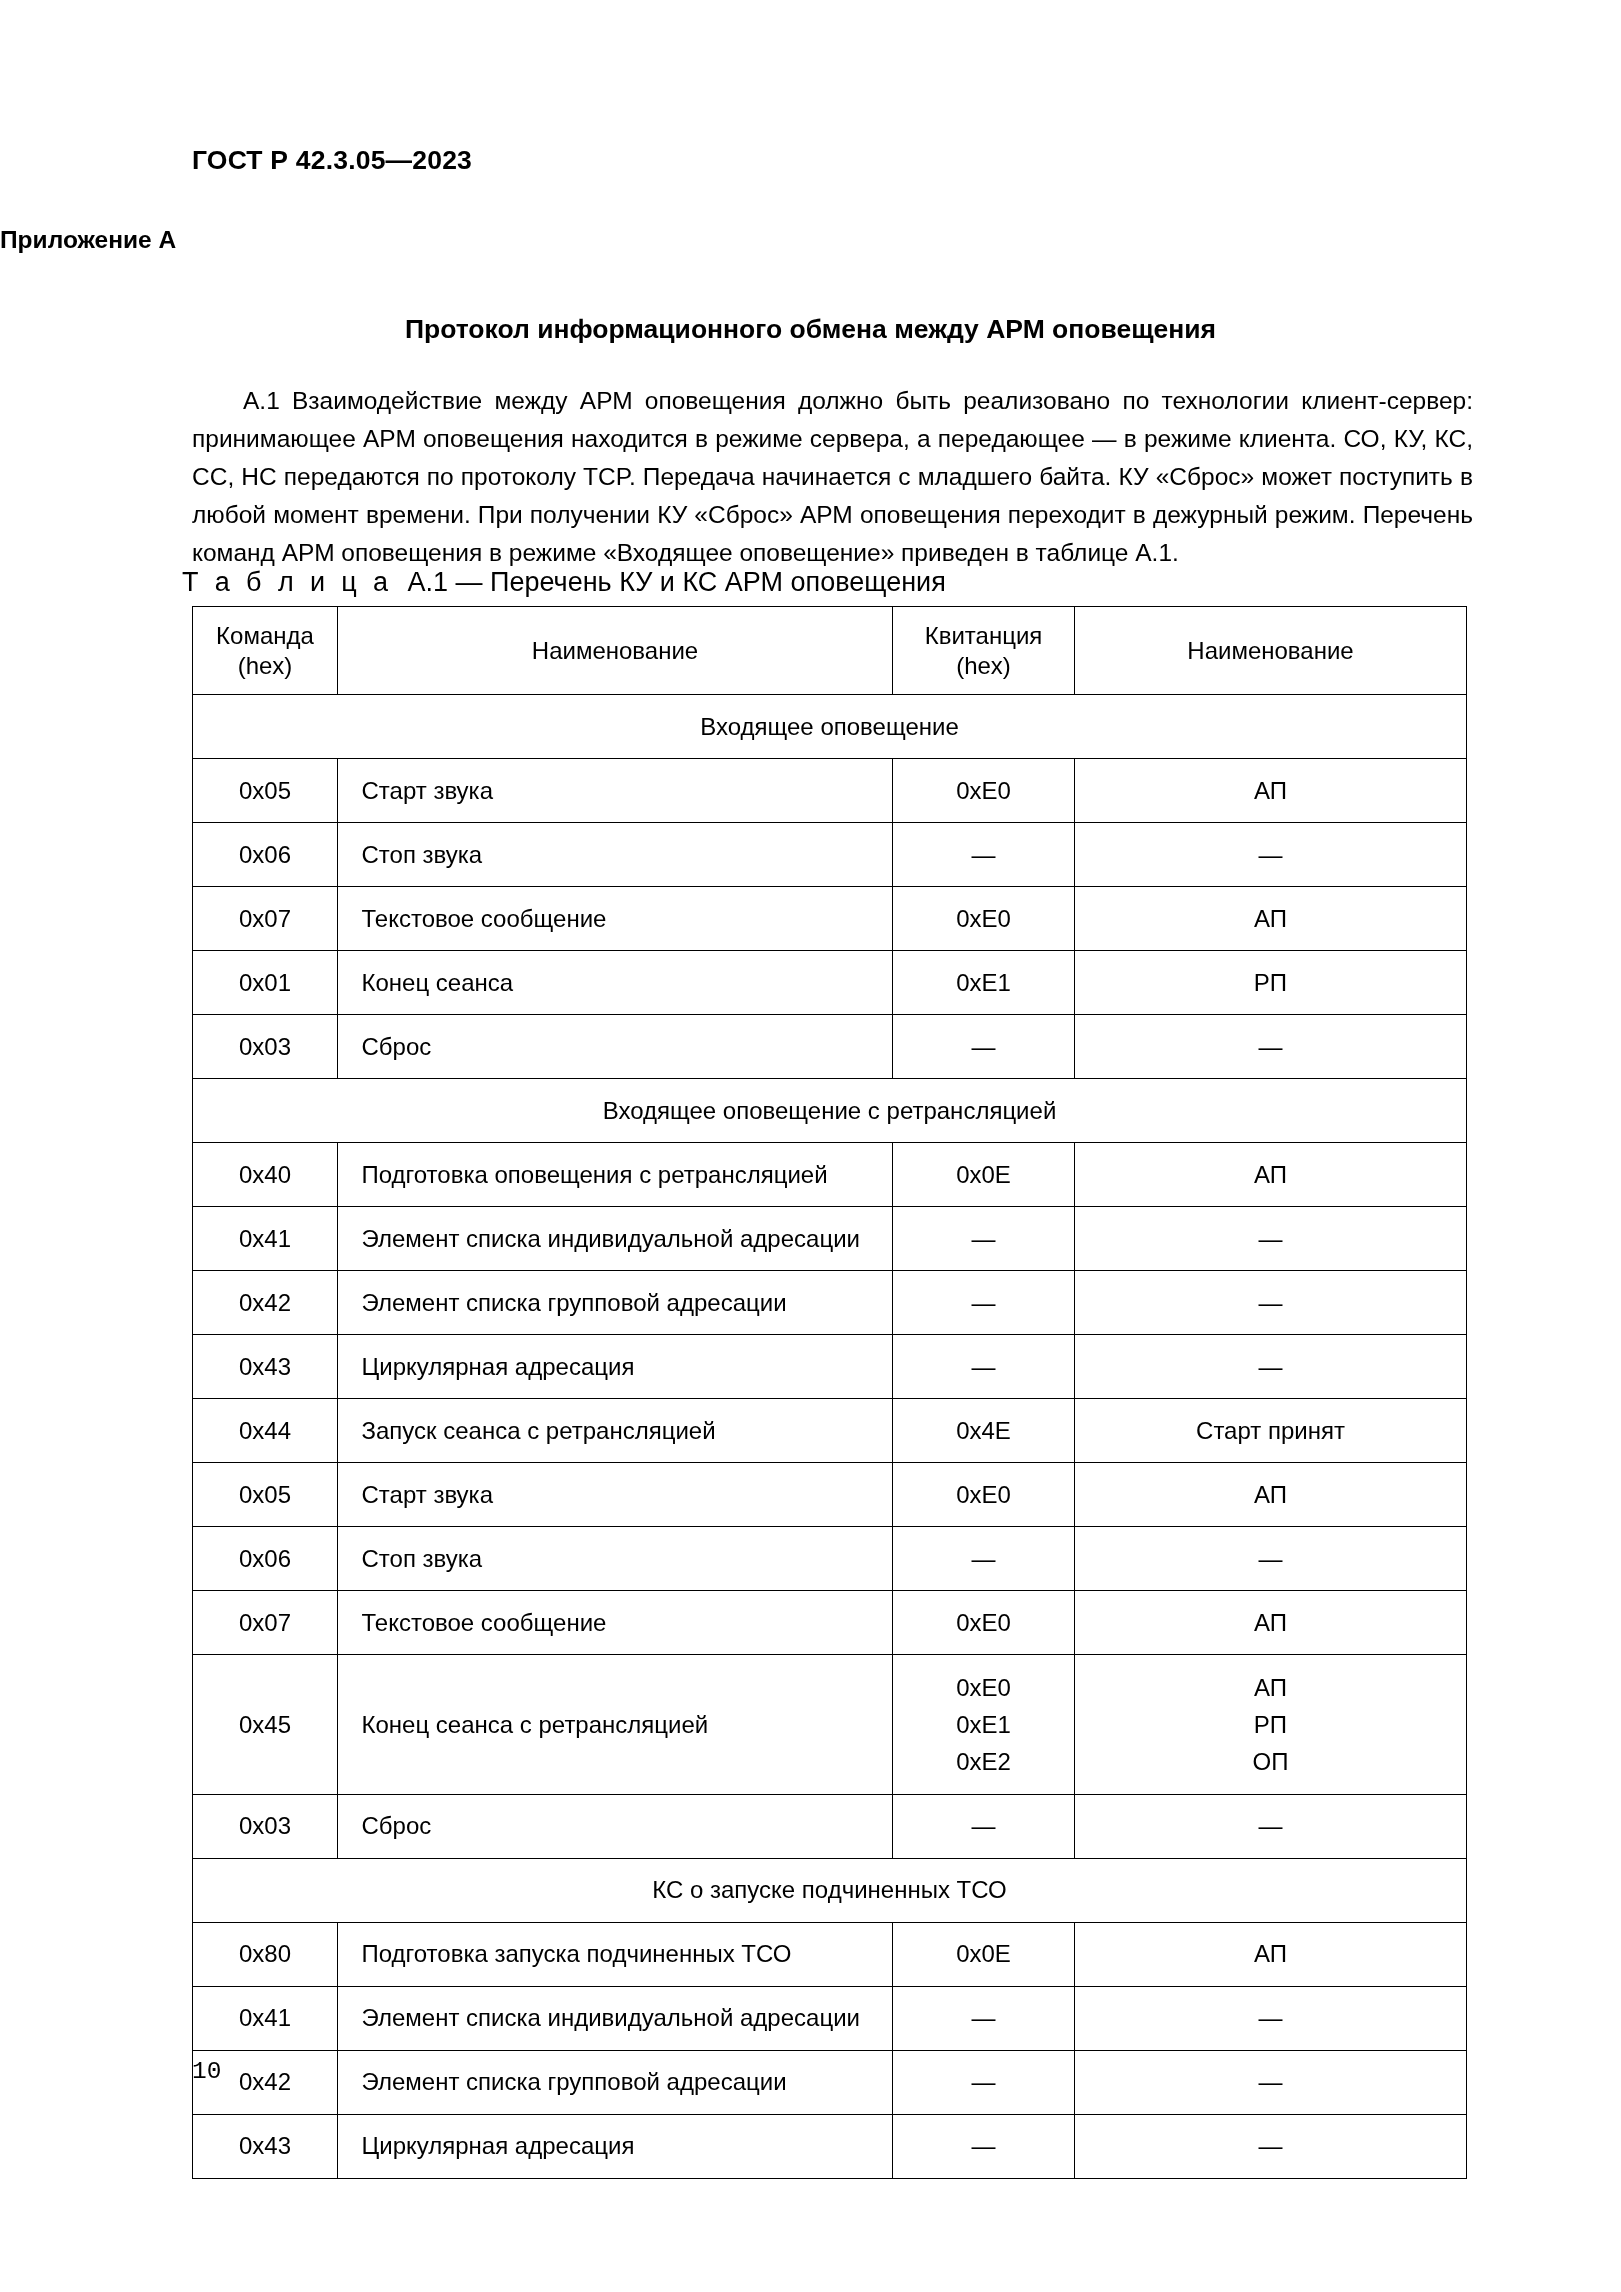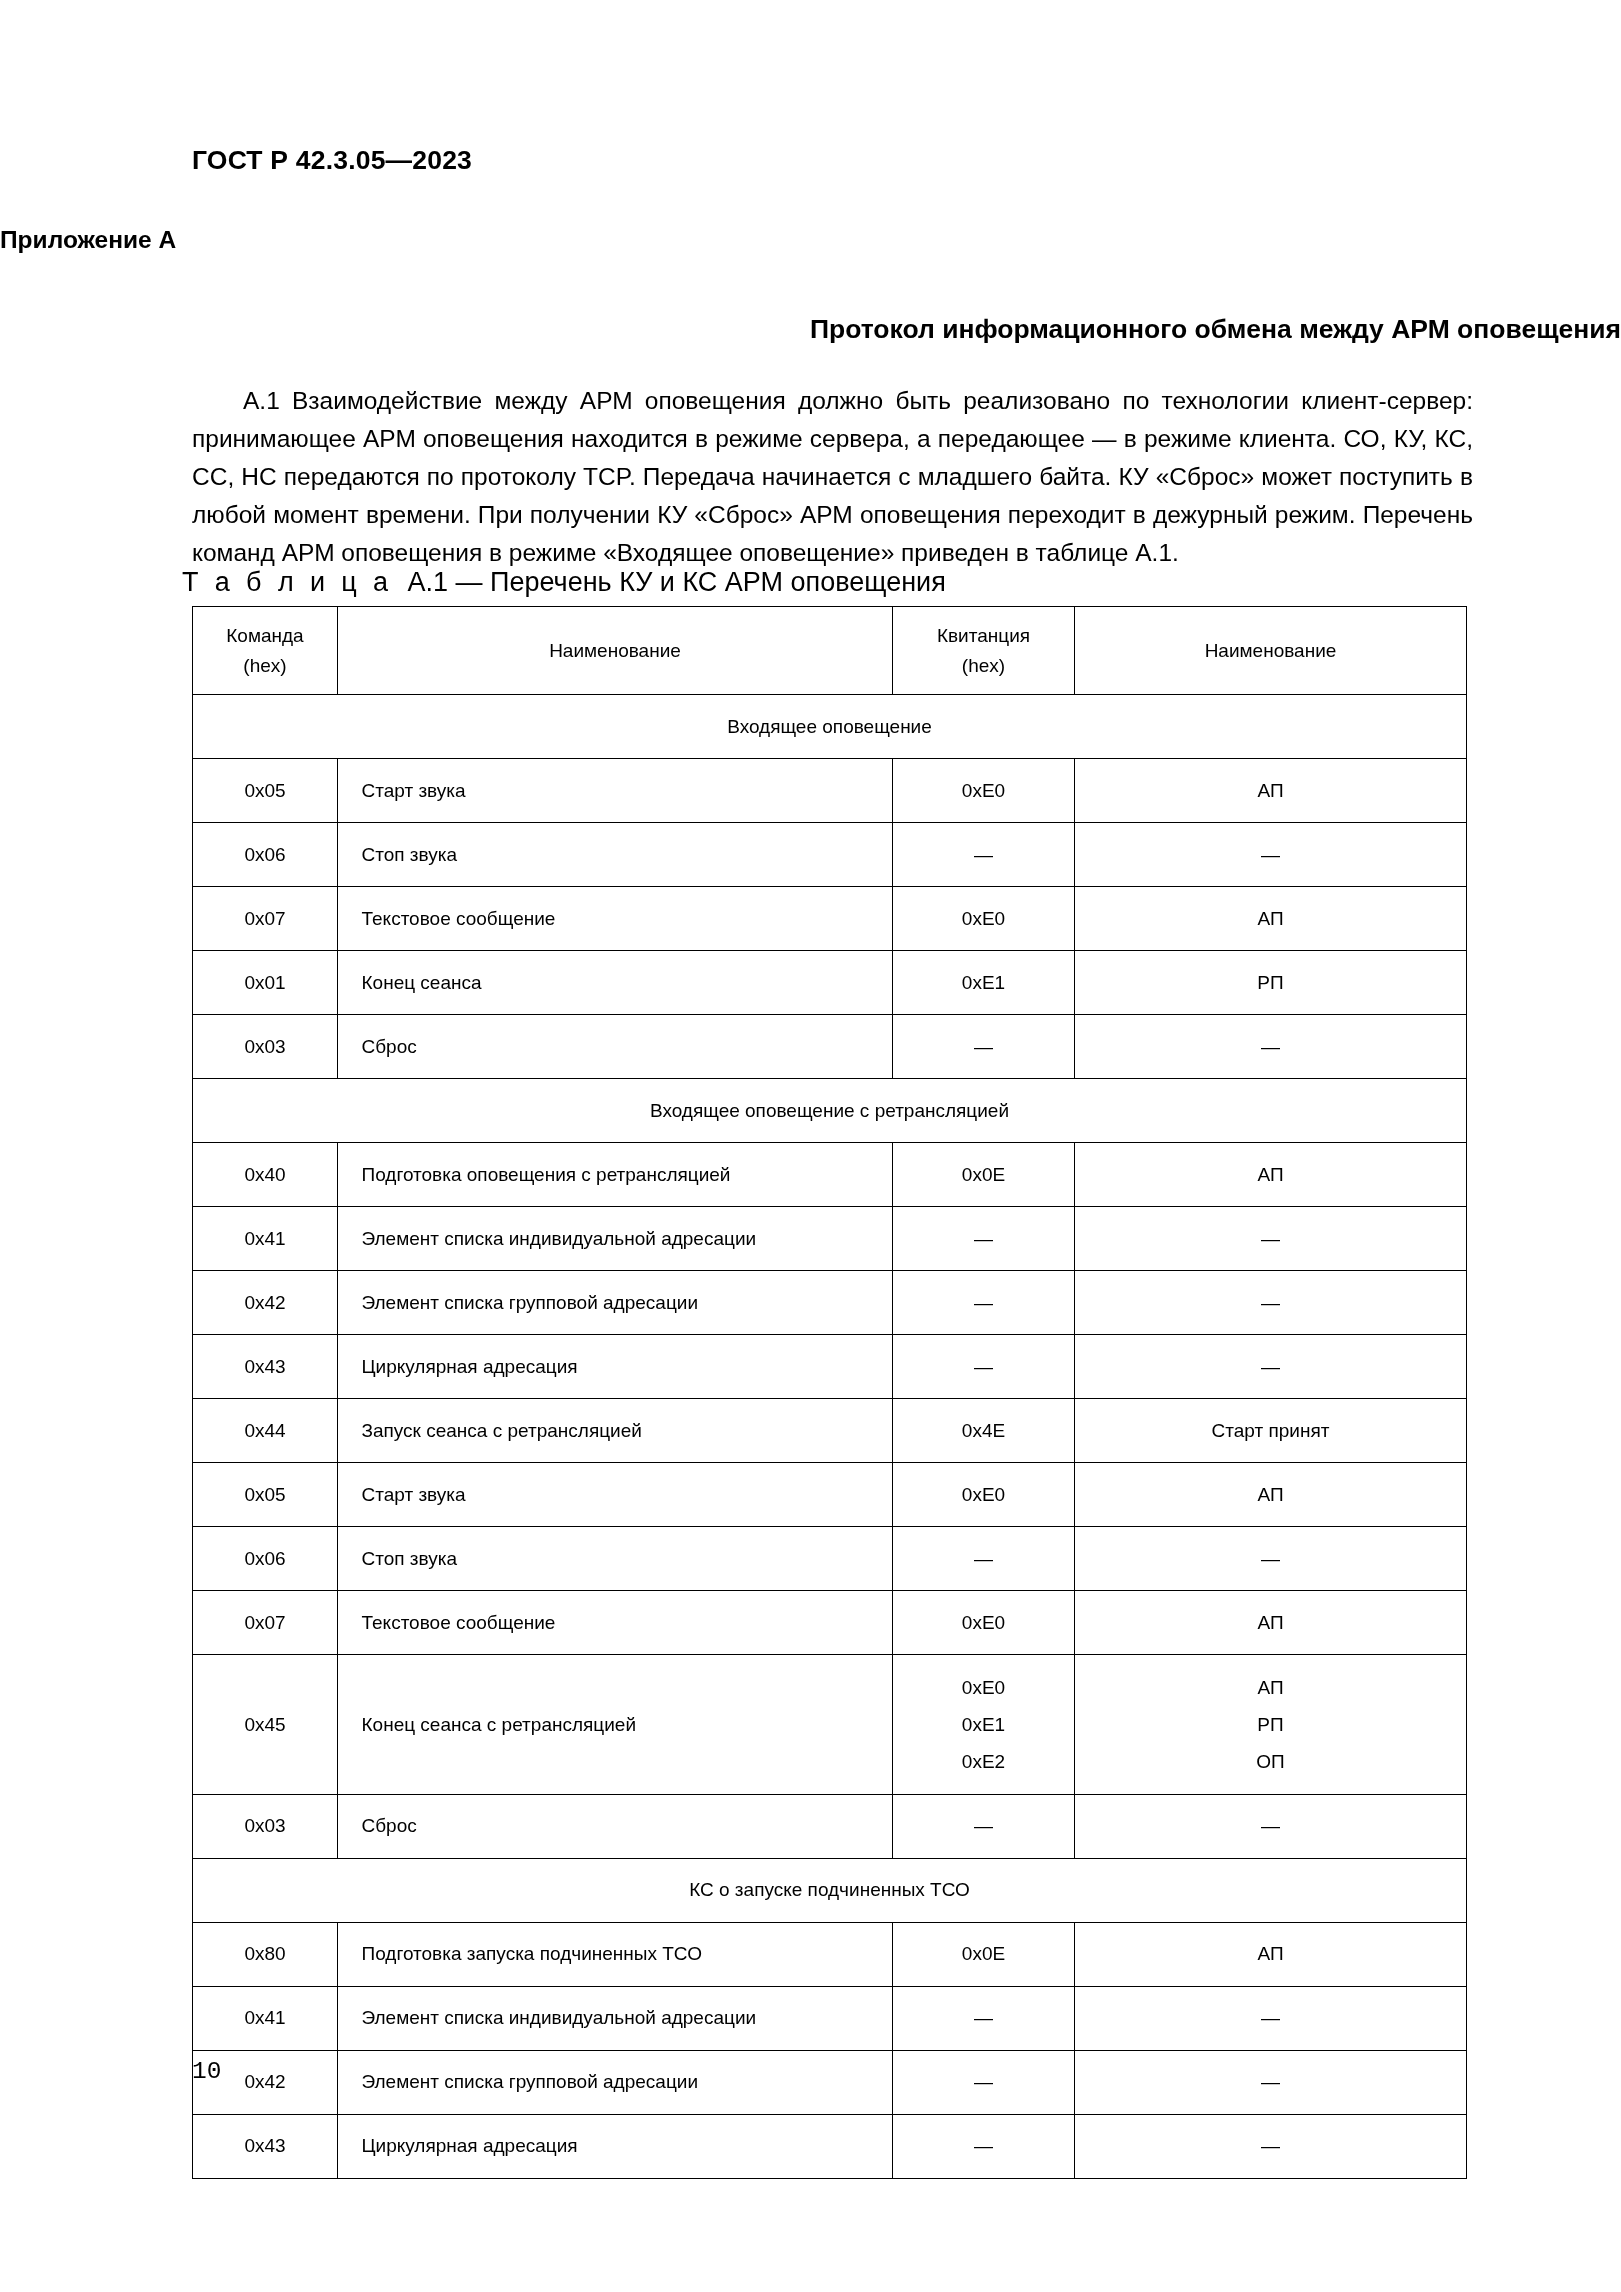--- a/index.html
+++ b/index.html
@@ -41,21 +41,21 @@
   .appendix-line {
     font-size: 24.5px;
     font-weight: bold;
     line-height: 34px;
   }
   .protocol-title {
     position: absolute;
     left: 0;
     top: 314px;
     width: 1621px;
-    text-align: right;
+    text-align: center;
     font-size: 26.5px;
     font-weight: bold;
   }
   .body-para {
     position: absolute;
     left: 192px;
     top: 382px;
     width: 1281px;
     font-size: 24.5px;
     line-height: 38px;
@@ -73,21 +73,21 @@
   .table-caption .sp {
     letter-spacing: 4.4px;
   }
   table.main-table {
     position: absolute;
     left: 192px;
     top: 606px;
     width: 1274px;
     border-collapse: collapse;
     table-layout: fixed;
-    font-size: 19px;
+    font-size: 24px;
   }
   table.main-table td {
     border: 1.5px solid #000;
     padding: 0;
     vertical-align: middle;
   }
   .col-cmd   { width: 145px; }
   .col-name  { width: 555px; }
   .col-ack   { width: 182px; }
   .col-ackn  { width: 392px; }

